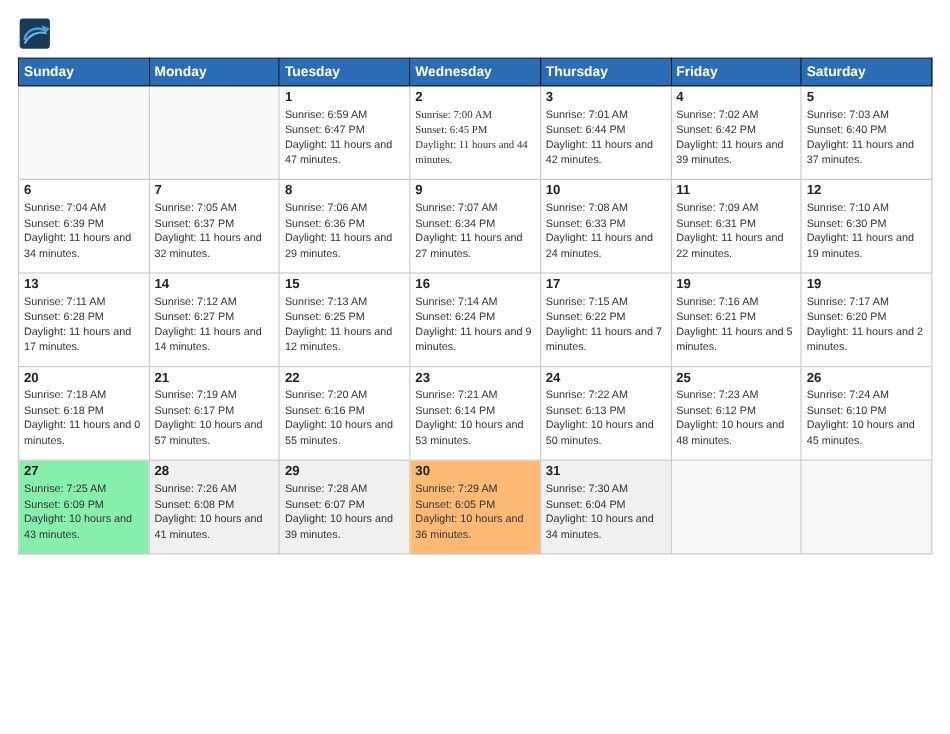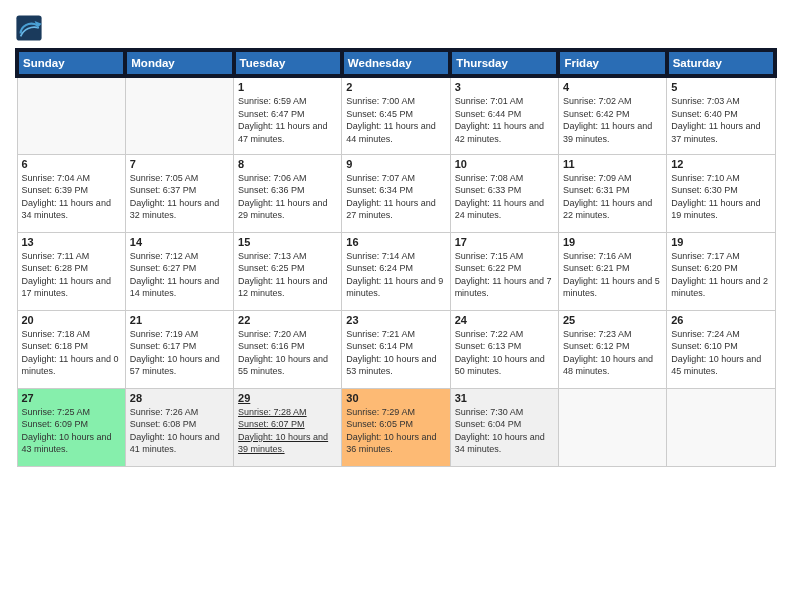--- a/index.html
+++ b/index.html
@@ -47,21 +47,21 @@
       border-collapse: collapse;
       table-layout: fixed;
     }
     thead tr th {
       background: #2a6db5;
       color: #fff;
       font-size: 11.5px;
       font-weight: bold;
       padding: 5px 4px;
       text-align: left;
-      border: 4px solid #0f172a;
+      border: 1px solid #0f172a;
     }
     tbody tr td {
       border: 1px solid #ccc;
       vertical-align: top;
       padding: 3px 4px;
       font-size: 9.5px;
       color: #222;
       height: 78px;
       background: #fff;
     }
@@ -123,21 +123,21 @@
           <td class="empty-cell"></td>
           <td class="empty-cell"></td>
           <td>
             <span class="day-number">1</span>
             <div class="day-info" style="white-space: pre-line;">Sunrise: 6:59 AM
 Sunset: 6:47 PM
 Daylight: 11 hours and 47 minutes.</div>
           </td>
           <td>
             <span class="day-number">2</span>
-            <div class="day-info" style="white-space: pre-line;">Sunrise: 7:00 AM
+            <div class="day-info" style="white-space: pre-line; font-family: Liberation Serif, serif;">Sunrise: 7:00 AM
 Sunset: 6:45 PM
 Daylight: 11 hours and 44 minutes.</div>
           </td>
           <td>
             <span class="day-number">3</span>
             <div class="day-info" style="white-space: pre-line;">Sunrise: 7:01 AM
 Sunset: 6:44 PM
 Daylight: 11 hours and 42 minutes.</div>
           </td>
           <td>
@@ -291,21 +291,21 @@
             <div class="day-info" style="white-space: pre-line;">Sunrise: 7:25 AM
 Sunset: 6:09 PM
 Daylight: 10 hours and 43 minutes.</div>
           </td>
           <td style="background: rgb(240, 240, 240);">
             <span class="day-number">28</span>
             <div class="day-info" style="white-space: pre-line;">Sunrise: 7:26 AM
 Sunset: 6:08 PM
 Daylight: 10 hours and 41 minutes.</div>
           </td>
-          <td style="background: rgb(240, 240, 240); text-decoration: underline;">
+          <td style="background: rgb(240, 240, 240);">
             <span class="day-number">29</span>
             <div class="day-info" style="white-space: pre-line;">Sunrise: 7:28 AM
 Sunset: 6:07 PM
 Daylight: 10 hours and 39 minutes.</div>
           </td>
           <td style="background: #fdba74;">
             <span class="day-number">30</span>
             <div class="day-info" style="white-space: pre-line;">Sunrise: 7:29 AM
 Sunset: 6:05 PM
 Daylight: 10 hours and 36 minutes.</div>

